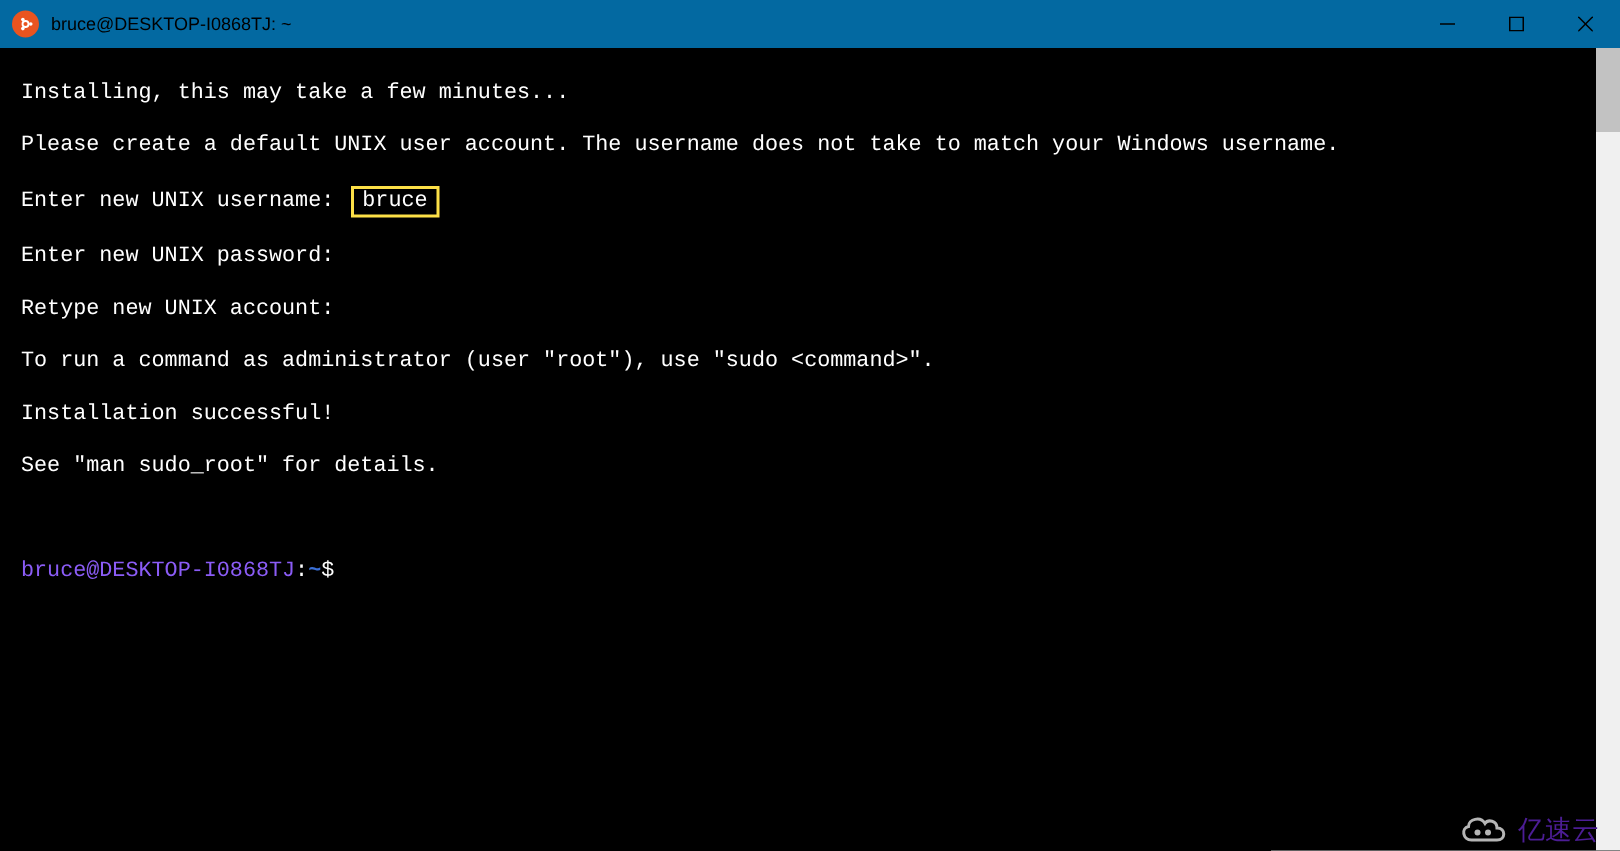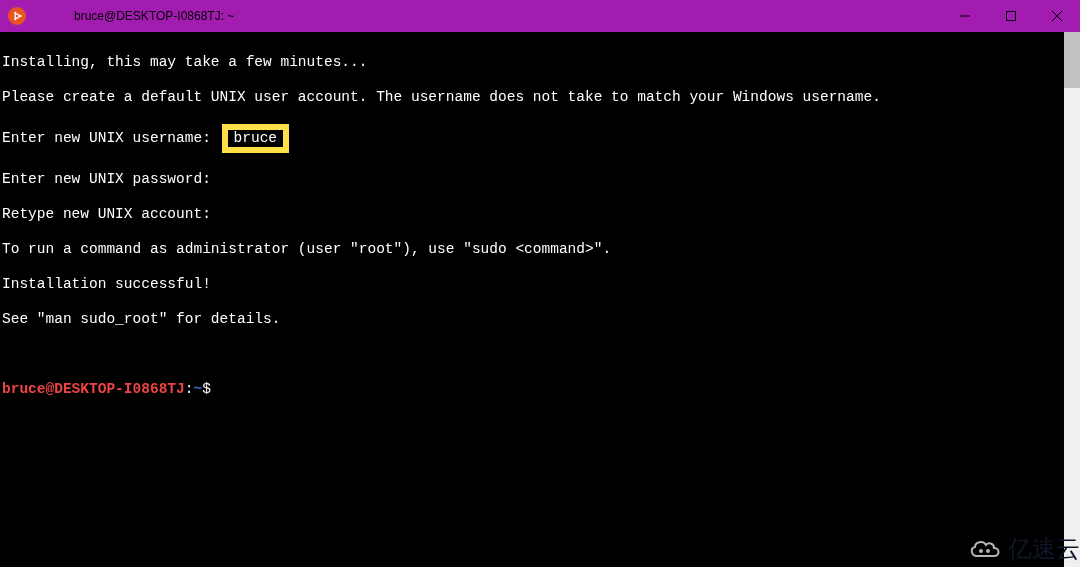--- a/index.html
+++ b/index.html
@@ -7,26 +7,25 @@
       width: 1080px;
       height: 567px;
       font-family: "Segoe UI", Tahoma, sans-serif;
       background: #fff;
       position: relative;
       overflow: hidden;
     }
     .title-bar {
       height: 32px;
       width: 100%;
-      background: #a21caf;
+      background: #0369a1;
       display: flex;
       align-items: center;
       font-size: 12px;
       color: #000;
-      gap: 40px;
     }
     .title-bar .app-icon {
       width: 18px;
       height: 18px;
       margin-left: 8px;
       margin-right: 8px;
       border-radius: 50%;
       background: #e95420;
       display: flex;
       align-items: center;
@@ -66,44 +65,44 @@
       background: #f0f0f0;
     }
     .scrollbar-thumb {
       position: absolute;
       right: 0;
       top: 0;
       width: 16px;
       height: 56px;
       background: #c2c2c2;
     }
-    .line { display:block; }
+    .line { display:block;margin-left:12px; }
     .highlight-box {
-      border: 6px solid #fde047;
+      border: 2px solid #fde047;
       padding: 0 6px;
       margin-left: 2px;
       display: inline-block;
     }
-    .green { color: #ef4444; font-weight: bold; }
+    .green { color: #8b5cf6; font-weight: normal; }
     .blue { color: #3a6fd6; font-weight: bold; }
     .cursor {
       display: inline-block;
       width: 8px;
       height: 15px;
       vertical-align: text-bottom;
     }
     .watermark {
       position: absolute;
-      right: 0;
+      right: 14px;
       bottom: 2px;
       display: flex;
       align-items: center;
       gap: 6px;
-      color: #0f172a;
-      font-size: 24px;
+      color: #4c1d95;
+      font-size: 18px;
       font-weight: 500;
       font-family: "Microsoft YaHei", sans-serif;
     }
     .watermark .cloud {
       width: 34px;
       height: 22px;
       position: relative;
     }
   </style>
 </head>

